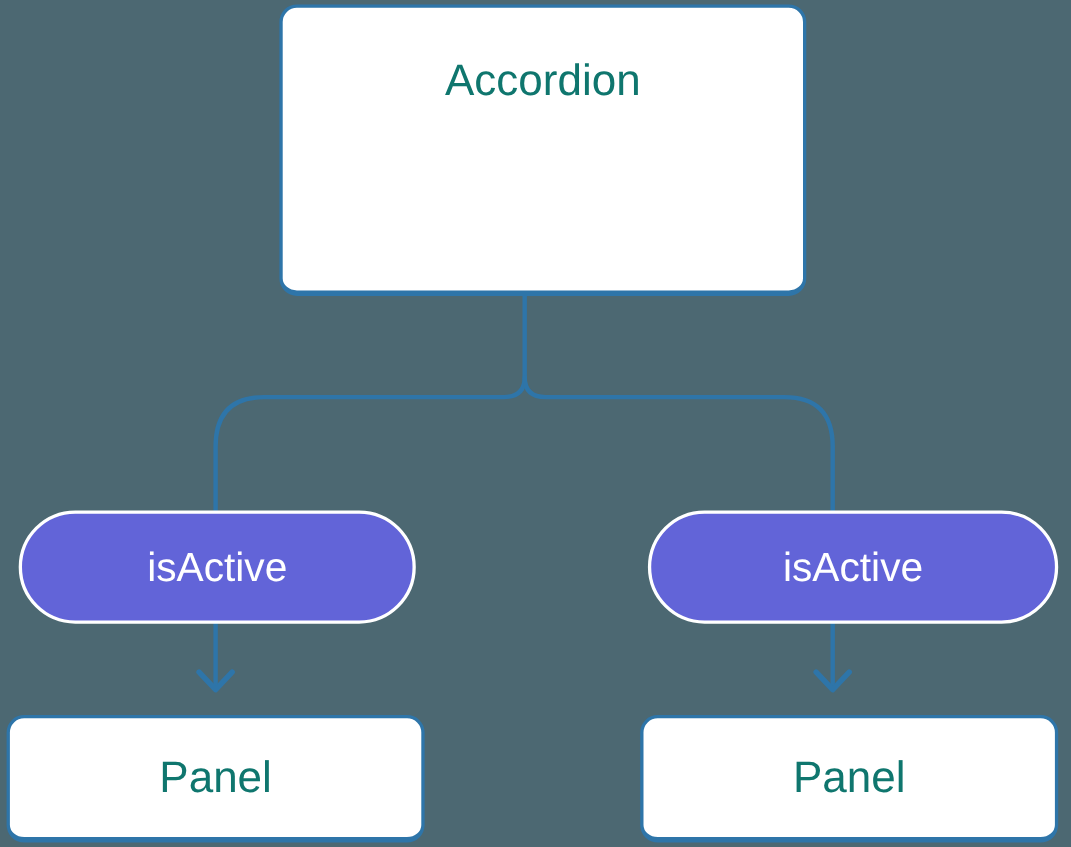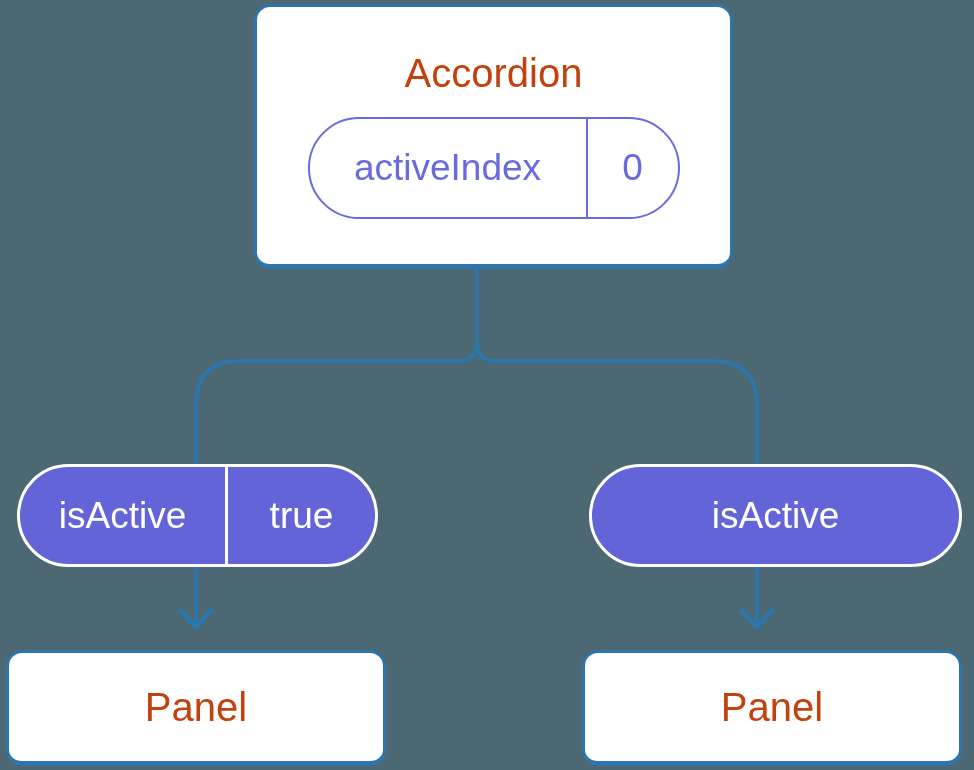--- a/index.html
+++ b/index.html
@@ -47,21 +47,21 @@
     height: 265px;
     display: flex;
     flex-direction: column;
     align-items: center;
     padding-top: 44px;
   }
   .box-title {
     font-size: 40px;
     line-height: 44px;
     font-weight: 500;
-    color: #c2410c;
+    color: #0f766e;
     text-align: left;
     white-space: nowrap;
   }
   .state-pill {
     box-sizing: border-box;
     margin-top: 22px;
     width: 372px;
     height: 102px;
     border: 2.5px solid #6A6ADF;
     border-radius: 60px;
@@ -128,29 +128,24 @@
 
   <svg class="connectors" width="974" height="770" viewBox="0 0 974 770">
     <path d="M477 268 L477 343 Q477 361 458 361 L240 361 Q196 361 196 406 L196 624"></path>
     <path d="M477 343 Q477 361 496 361 L713 361 Q757 361 757 406 L757 624"></path>
     <path class="arrowhead" d="M181 611 L196 627 L211 611"></path>
     <path class="arrowhead" d="M742 611 L757 627 L772 611"></path>
   </svg>
 
   <div class="box root-box">
     <div class="box-title">Accordion</div>
-    <div class="state-pill">
-      <span class="cell state-name">activeIndex</span>
-      <span class="cell state-value">0</span>
-    </div>
   </div>
 
   <div class="prop-pill prop-pill-left">
     <span class="cell prop-name">isActive</span>
-    <span class="cell prop-value">true</span>
   </div>
 
   <div class="prop-pill prop-pill-right">
     <span class="cell prop-name">isActive</span>
   </div>
 
   <div class="box panel-box panel-left">
     <div class="box-title">Panel</div>
   </div>
 

